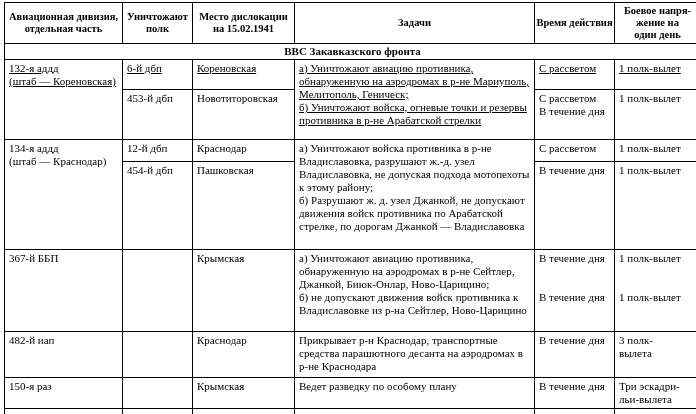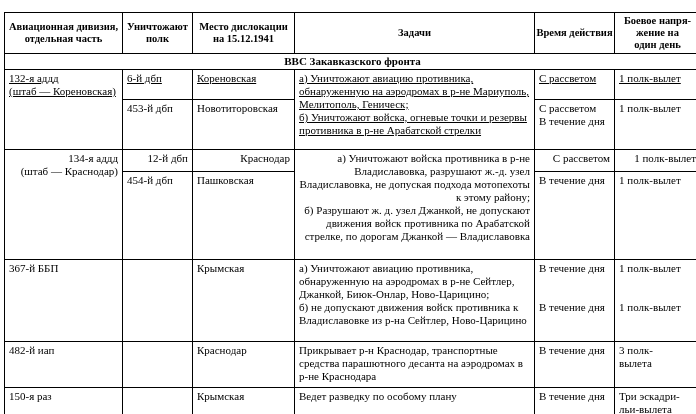--- a/index.html
+++ b/index.html
@@ -1,21 +1,21 @@
 <!DOCTYPE html>
 <html><head>
 <meta charset="utf-8">
 <style>
   * { box-sizing: border-box; }
   html, body { margin: 0; padding: 0; background: #ffffff; }
   body { font-family: "Liberation Serif", "DejaVu Serif", serif; color: #000; }
   .page {
     width: 696px;
     height: 414px;
-    padding: 12px 4px 4px 4px;
+    padding: 2px 4px 4px 4px;
     background: #ffffff;
     overflow: hidden;
   }
   table.ops {
     border-collapse: collapse;
     width: 100%;
     table-layout: fixed;
   }
   .ops col.c1 { width: 118px; }
   .ops col.c2 { width: 70px; }
@@ -45,21 +45,21 @@
   tr.hdr th { height: 38px; }
   tr.sec td {
     height: 16px;
     text-align: center;
     font-weight: bold;
     vertical-align: middle;
     padding: 1px;
   }
   tr.r1a td { height: 30px; text-decoration: underline; }
   tr.r1b td { height: 50px; }
-  tr.r2a td { height: 22px; text-align: right; }
+  tr.r2a td { height: 22px; }
   tr.r2b td { height: 88px; font-family: Liberation Serif, serif; }
   tr.r3  td { height: 82px; margin-left: 36px; }
   tr.r4  td { height: 46px; }
   tr.r5  td { height: 26px; }
   tr.rE  td { height: 10px; padding: 0; }
   .entry { white-space: pre-line; }
   .spaced { margin-top: 26px; }
 </style>
 </head>
 <body>
@@ -74,21 +74,21 @@
         <col class="c5">
         <col class="c6">
     </colgroup>
     <thead>
       <tr class="hdr">
         <th>Авиационная дивизия,
 отдельная часть</th>
         <th>Уничтожают
 полк</th>
         <th>Место дислокации
-на 15.12.1941</th>
+на 15.02.1941</th>
         <th>Задачи</th>
         <th>Время действия</th>
         <th>Боевое напря-
 жение на
 один день</th>
       </tr>
     </thead>
     <tbody>
       <tr class="sec">
         <td colspan="6">ВВС Закавказского фронта</td>

